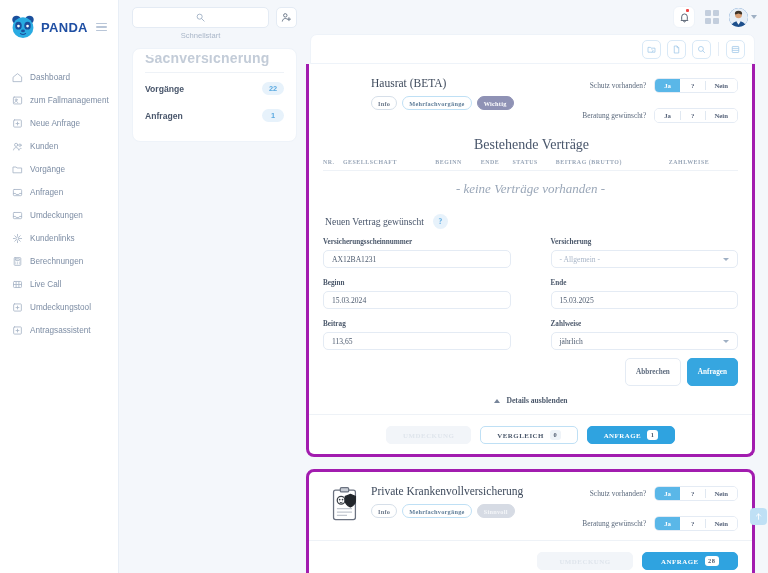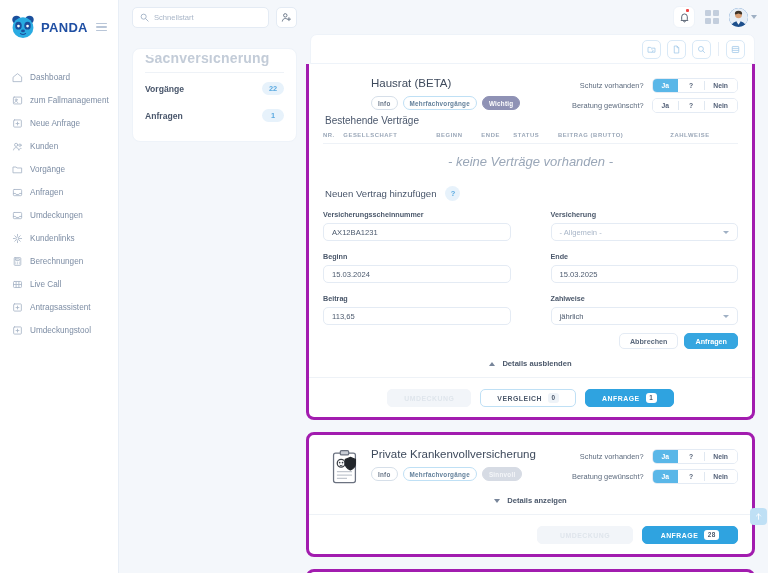--- a/index.html
+++ b/index.html
@@ -44,21 +44,21 @@
 
   .topbar {
     height: 34px; min-height: 34px;
     display: flex; align-items: center;
     padding: 0 11px 0 13px; gap: 7px;
     background: #f4f7fb;
   }
   .search-box {
     width: 137px; height: 21px;
     background: #fff; border: 1px solid #e4ebf4; border-radius: 5px;
-    display: flex; align-items: center; gap: 5px; padding: 0 7px;
+    display: flex; align-items: center; gap: 5px; padding: 0 7px; flex-direction: column;
   }
   .search-box .ph { font-size: 7.6px; color: #a9b6c8; }
   .icon-sq {
     width: 21px; height: 21px; border: 1px solid #e4ebf4; border-radius: 5px;
     background: #fff; display: flex; align-items: center; justify-content: center;
     cursor: pointer;
   }
   .spacer { flex: 1; }
   .bell-btn {
     width: 22px; height: 22px; border-radius: 6px; background: #fff;
@@ -107,60 +107,60 @@
     padding: 7px 0 7px 0;
   }
   .side-row .lbl { font-size: 8.6px; font-weight: bold; color: #49566b; }
   .pill {
     min-width: 22px; height: 13px; border-radius: 7px; background: #e7f2fb;
     color: #5aa9e0; font-size: 7.4px; font-weight:bold;
     display: flex; align-items: center; justify-content: center; padding: 0 5px;
   }
 
   
-  .scroll-host { height: 100%; padding-top: 30px; overflow: hidden; }
+  .scroll-host { height: 100%; padding-top: 30px; overflow: hidden; font-family: Liberation Serif, serif; }
   .card {
     background: #fff; border: 3px solid #a21caf; border-radius: 8px;
     margin-bottom: 12px; padding: 12px 14px 10px 14px;
   }
   .card.first { border-radius: 0 0 8px 8px; border-top: none; margin-top:0; }
   .card-head { display: flex; align-items: flex-start; gap: 0px; }
   .card-ico { width: 48px; min-width:48px; display:flex; align-items:center; justify-content:center; padding-top:2px;}
   .card-title-wrap { flex: 1; padding-top: 1px; }
   .card-title { font-size: 11.5px; color: #3e4a5c; line-height: 13px; }
   .tags { display: flex; gap: 5px; margin-top: 6px; }
   .tag {
     font-size: 6.3px; font-weight: bold; letter-spacing: .25px;
     padding: 2.5px 6px; border-radius: 7px; border: 1px solid #d6dfe9;
     color: #6a7someone; color:#6a7789; background:#fff; white-space: nowrap;
   }
   .tag.outline-blue { border-color: #bfe0f5; color: #63809b; }
   .tag.solid-purple { background: #8f92b5; border-color: #8f92b5; color: #fff; }
   .tag.solid-gray { background: #d6dbe4; border-color: #d6dbe4; color: #f4f6f9; }
 
-  .toggles { display: flex; flex-direction: column; gap: 5px; padding-top: 2px; }
+  .toggles { display: flex; flex-direction: column; gap: 15px; padding-top: 2px; }
   .toggle-row { display: flex; align-items: center; gap: 8px; justify-content: flex-end; }
   .toggle-label { font-size: 7.4px; color: #5c6a7d; white-space: nowrap; }
   .seg {
     display: flex; align-items: center; border: 1px solid #e4ebf4; border-radius: 5px;
     overflow: hidden; background: #fff; height: 15px;
   }
   .seg button {
     border: none; background: #fff; font-family: inherit;
     font-size: 6.8px; color: #56637a; font-weight: bold;
     padding: 0 9px; height: 15px; cursor: pointer; position: relative;
   }
   .seg button.mid { padding: 0 11px; }
   .seg button.sep-l::before {
     content:""; position:absolute; left:0; top:3px; bottom:3px; width:1px; background:#e0e8f1;
   }
   .seg button.active { background: #5ab7e8; color: #fff; }
   .seg button.active::before { display:none; }
 
-  .section-title { font-size: 10px; color: #49566b; margin: 2px 0 6px 2px; font-weight:400;}
+  .section-title { font-size: 14px; color: #49566b; margin: 14px 0 6px 2px; font-weight:400;text-align:center;}
   table.vtable { width: 100%; border-collapse: collapse; }
   table.vtable th {
     text-align: left; font-size: 5.9px; letter-spacing: .55px; color: #9aa7b8;
     font-weight: bold; padding: 0 0 5px 0;
   }
   .thead-line { height:1px; background:#eef2f7; }
   .empty-row {
     text-align: center; font-size: 13px; color: #9aa7b8; font-style: italic;
     padding: 10px 0 4px 0;
   }
@@ -180,21 +180,21 @@
     display: flex; align-items: center; padding: 0 8px; font-size: 7.6px; color: #4c5a6e;
     margin-bottom: 6px;
   }
   .field.select { justify-content: space-between; }
   .field.placeholder span.val { color: #a9b6c8; }
   .sel-caret { width:0;height:0;border-left:3px solid transparent;border-right:3px solid transparent;border-top:3.5px solid #9fb0c4;}
 
   .form-actions { display: flex; justify-content: flex-end; gap: 6px; margin-top: 2px; }
   .btn {
     font-family: inherit; font-size: 7.2px; font-weight: bold; border-radius: 5px;
-    padding: 0 10px; height: 16px; cursor: pointer; border: 1px solid #e4ebf4; background: #fff; color: #5c6a7d;
+    padding: 0 10px; height: 28px; cursor: pointer; border: 1px solid #e4ebf4; background: #fff; color: #5c6a7d;
     display:flex;align-items:center;justify-content:center;
   }
   .btn.primary { background: #36a6e0; border-color: #36a6e0; color: #fff; }
 
   .details-toggle {
     display: flex; align-items: center; justify-content: center; gap: 7px;
     margin-top: 10px; font-size: 7.6px; font-weight: bold; color: #4b586b; cursor: pointer;
   }
   .chev { width:0;height:0;border-left:3.5px solid transparent;border-right:3.5px solid transparent; }
   .chev.up { border-bottom: 4px solid #77859a; }
@@ -346,30 +346,30 @@
           </span>
           <span>Live Call</span>
         </div>
         <div class="nav-item">
           <span class="nav-ico">
             <svg viewBox="0 0 16 16" fill="none" stroke="#aab7c8" stroke-width="1.25" stroke-linecap="round" stroke-linejoin="round">
               <rect x="2.4" y="2.8" width="11.2" height="10.4" rx="1.2"></rect>
               <path d="M8 6v4.2M5.9 8.1h4.2"></path>
             </svg>
           </span>
-          <span>Antragsassistent</span>
+          <span>Umdeckungstool</span>
         </div>
         <div class="nav-item">
           <span class="nav-ico">
             <svg viewBox="0 0 16 16" fill="none" stroke="#aab7c8" stroke-width="1.25" stroke-linecap="round" stroke-linejoin="round">
               <rect x="2.4" y="2.8" width="11.2" height="10.4" rx="1.2"></rect>
               <path d="M8 6v4.2M5.9 8.1h4.2"></path>
             </svg>
           </span>
-          <span>Umdeckungstool</span>
+          <span>Antragsassistent</span>
         </div>
       </nav>
   </aside>
 
   <div class="right">
 
     <div class="topbar">
       <div class="search-box">
         <span>
           <svg width="9" height="9" viewBox="0 0 16 16" fill="none" stroke="#9fb0c4" stroke-width="1.6">
@@ -507,21 +507,21 @@
                       <th>ENDE</th>
                       <th>STATUS</th>
                       <th>BEITRAG (BRUTTO)</th>
                       <th>ZAHLWEISE</th>
                     </tr>
                   </thead>
                 </table>
                 <div class="thead-line"></div>
                 <div class="empty-row">- keine Verträge vorhanden -</div>
                 <div class="sub-title-row">
-                  <span class="sub-title">Neuen Vertrag hinzufügen</span>
+                  <span class="sub-title">Neuen Vertrag gewünscht</span>
                   <span class="help-dot">?</span>
                 </div>
                 <div class="form-grid">
                   <div>
                     <div class="field-label">Versicherungsscheinnummer</div>
                     <div class="field">
                       <span class="val">AX12BA1231</span>
                     </div>
                   </div>
                   <div>
@@ -614,24 +614,20 @@
                     <div class="toggle-row">
                       <span class="toggle-label">Beratung gewünscht?</span>
                       <div class="seg">
                         <button class="active">Ja</button>
                         <button class="mid">?</button>
                         <button class="sep-l">Nein</button>
                       </div>
                     </div>
                   </div>
                 </div>
-                <div class="details-toggle">
-                  <span class="chev down"></span>
-                  <span>Details anzeigen</span>
-                </div>
                 <div class="card-sep"></div>
                 <div class="cta-row wide">
                   <button class="cta disabled">
                     <span>UMDECKUNG</span>
                   </button>
                   <button class="cta blue">
                     <span>ANFRAGE</span>
                     <span class="cnt">28</span>
                   </button>
                 </div>

